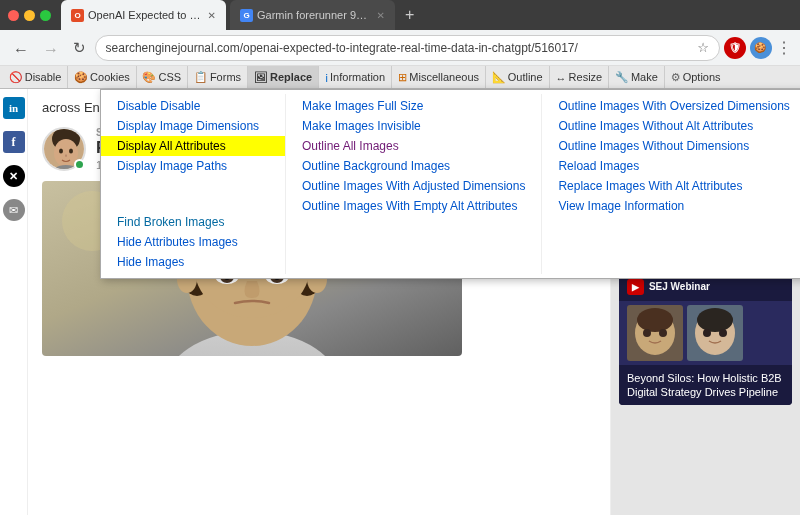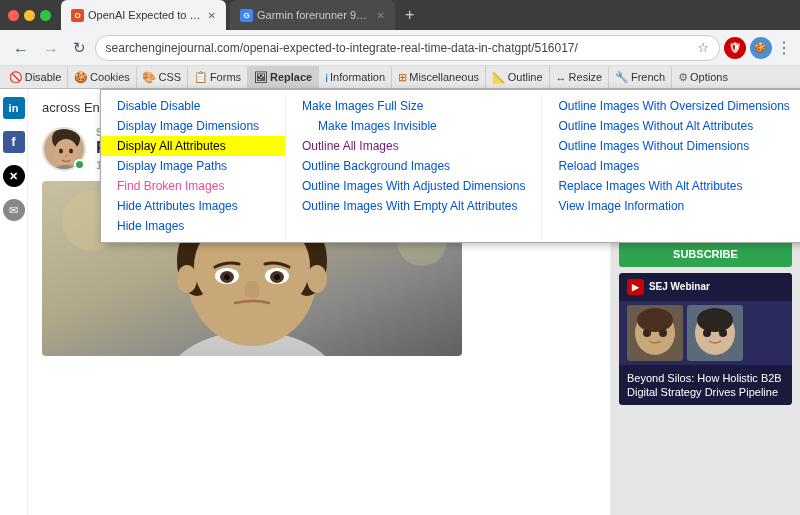--- a/index.html
+++ b/index.html
@@ -73,31 +73,31 @@
   <div style="display:flex;align-items:center;gap:2px;padding:1px 6px;cursor:pointer;color:#333;border-right:1px solid #ccc;height:100%;">
     <span style="font-size:11px;color:#006600;">📐</span>
     <span>Outline</span>
   </div>
   <div style="display:flex;align-items:center;gap:2px;padding:1px 6px;cursor:pointer;color:#333;border-right:1px solid #ccc;height:100%;">
     <span style="font-size:11px;">↔</span>
     <span>Resize</span>
   </div>
   <div style="display:flex;align-items:center;gap:2px;padding:1px 6px;cursor:pointer;color:#333;border-right:1px solid #ccc;height:100%;">
     <span style="font-size:11px;color:#660099;">🔧</span>
-    <span>French</span>
+    <span>Make</span>
   </div>
   <div style="display:flex;align-items:center;gap:2px;padding:1px 6px;cursor:pointer;color:#333;height:100%;">
     <span style="font-size:11px;color:#666;">⚙</span>
     <span>Options</span>
   </div>
 </div>
 
 <div style="display:flex;height:calc(515px - 89px);position:relative;background:white;">
 
-  <div style="width:28px;background:white;border-right:1px solid #eee;display:flex;flex-direction:column;align-items:center;padding:8px 0;gap:12px;">
+  <div style="width:28px;background:white;border-right:1px solid #eee;display:flex;flex-direction:column;align-items:center;padding:8px 0;gap:12px;font-family:Liberation Serif, serif;">
     <div style="width:22px;height:22px;border-radius:3px;background:#0073b1;display:flex;align-items:center;justify-content:center;font-size:11px;font-weight:bold;color:white;cursor:pointer;">in</div>
     <div style="width:22px;height:22px;border-radius:3px;background:#3b5998;display:flex;align-items:center;justify-content:center;font-size:12px;font-weight:bold;color:white;cursor:pointer;">f</div>
     <div style="width:22px;height:22px;border-radius:50%;background:#000;display:flex;align-items:center;justify-content:center;font-size:11px;font-weight:bold;color:white;cursor:pointer;">✕</div>
     <div style="width:22px;height:22px;border-radius:50%;background:#888;display:flex;align-items:center;justify-content:center;font-size:11px;color:white;cursor:pointer;">✉</div>
   </div>
 
   <div style="flex:1;padding:10px 14px;overflow:hidden;">
     <p style="font-size:13px;color:#333;margin-bottom:10px;line-height:1.4;">
       <span>across English, French, and Spanish, with</span>
       <a style="color:#0055cc;">links to original sources</a>
@@ -257,28 +257,28 @@
     </div>
   </div>
 
   <div style="position:absolute;top:0px;left:100px;background:white;border:1px solid #aaa;box-shadow:2px 2px 8px rgba(0,0,0,0.25);display:flex;z-index:100;padding:4px 0;min-width:600px;">
 
     <div style="display:flex;flex-direction:column;padding:2px 0;min-width:185px;border-right:1px solid #eee;">
       <div style="padding:3px 16px;font-size:12px;color:#0055cc;cursor:pointer;white-space:nowrap;">Disable Disable</div>
       <div style="padding:3px 16px;font-size:12px;color:#0055cc;cursor:pointer;white-space:nowrap;">Display Image Dimensions</div>
       <div style="padding:3px 16px;font-size:12px;color:#000;cursor:pointer;white-space:nowrap;background:#ffff00;">Display All Attributes</div>
       <div style="padding:3px 16px;font-size:12px;color:#0055cc;cursor:pointer;white-space:nowrap;">Display Image Paths</div>
-      <div style="padding:3px 16px;font-size:12px;color:#ec4899;cursor:pointer;white-space:nowrap;">Find Broken Images</div>
+      <div style="padding:3px 16px;font-size:12px;color:#0369a1;cursor:pointer;white-space:nowrap;margin-top:36px;">Find Broken Images</div>
       <div style="padding:3px 16px;font-size:12px;color:#0055cc;cursor:pointer;white-space:nowrap;">Hide Attributes Images</div>
       <div style="padding:3px 16px;font-size:12px;color:#0055cc;cursor:pointer;white-space:nowrap;">Hide Images</div>
     </div>
 
     <div style="display:flex;flex-direction:column;padding:2px 0;min-width:205px;border-right:1px solid #eee;">
       <div style="padding:3px 16px;font-size:12px;color:#0055cc;cursor:pointer;white-space:nowrap;">Make Images Full Size</div>
-      <div style="padding:3px 16px;font-size:12px;color:#0055cc;cursor:pointer;white-space:nowrap;margin-left:16px;">Make Images Invisible</div>
+      <div style="padding:3px 16px;font-size:12px;color:#0055cc;cursor:pointer;white-space:nowrap;">Make Images Invisible</div>
       <div style="padding:3px 16px;font-size:12px;color:#701a75;cursor:pointer;white-space:nowrap;">Outline All Images</div>
       <div style="padding:3px 16px;font-size:12px;color:#0055cc;cursor:pointer;white-space:nowrap;">Outline Background Images</div>
       <div style="padding:3px 16px;font-size:12px;color:#0055cc;cursor:pointer;white-space:nowrap;">Outline Images With Adjusted Dimensions</div>
       <div style="padding:3px 16px;font-size:12px;color:#0055cc;cursor:pointer;white-space:nowrap;">Outline Images With Empty Alt Attributes</div>
     </div>
 
     <div style="display:flex;flex-direction:column;padding:2px 0;min-width:210px;">
       <div style="padding:3px 16px;font-size:12px;color:#0055cc;cursor:pointer;white-space:nowrap;">Outline Images With Oversized Dimensions</div>
       <div style="padding:3px 16px;font-size:12px;color:#0055cc;cursor:pointer;white-space:nowrap;">Outline Images Without Alt Attributes</div>
       <div style="padding:3px 16px;font-size:12px;color:#0055cc;cursor:pointer;white-space:nowrap;">Outline Images Without Dimensions</div>

